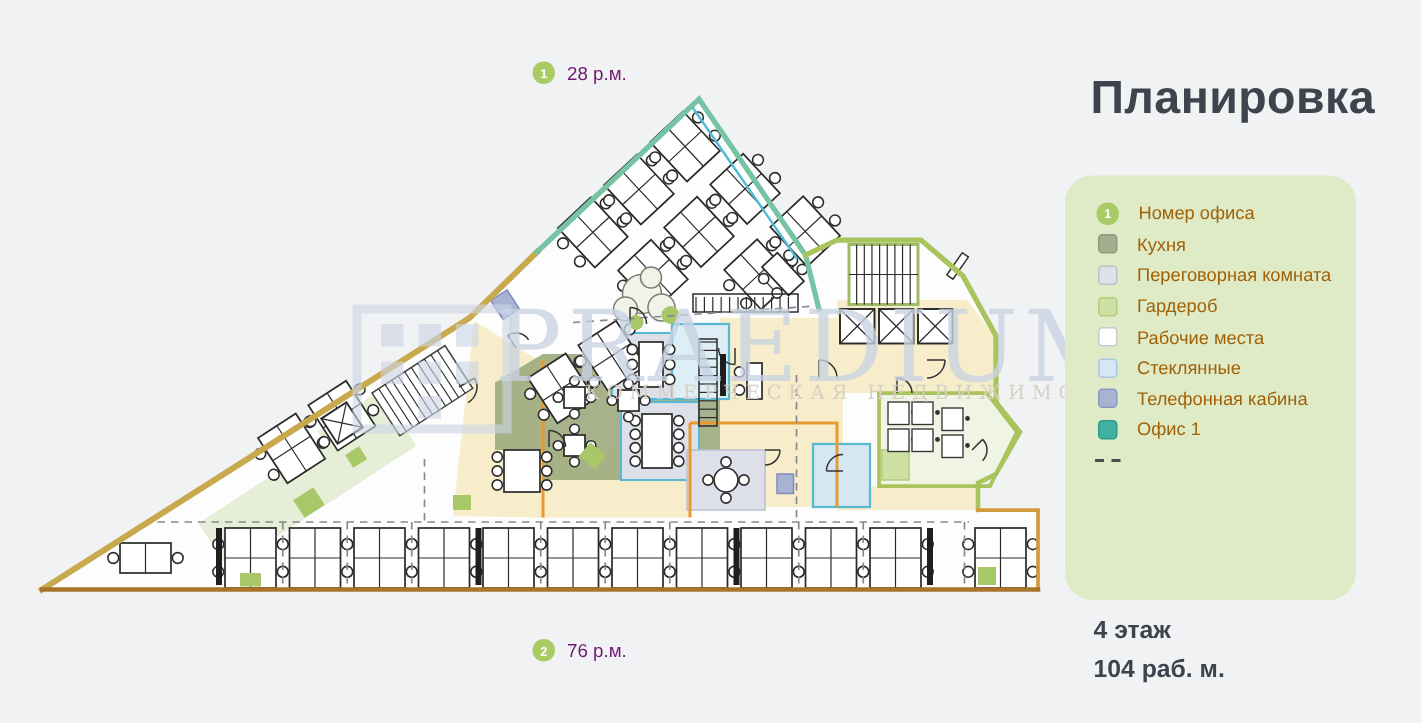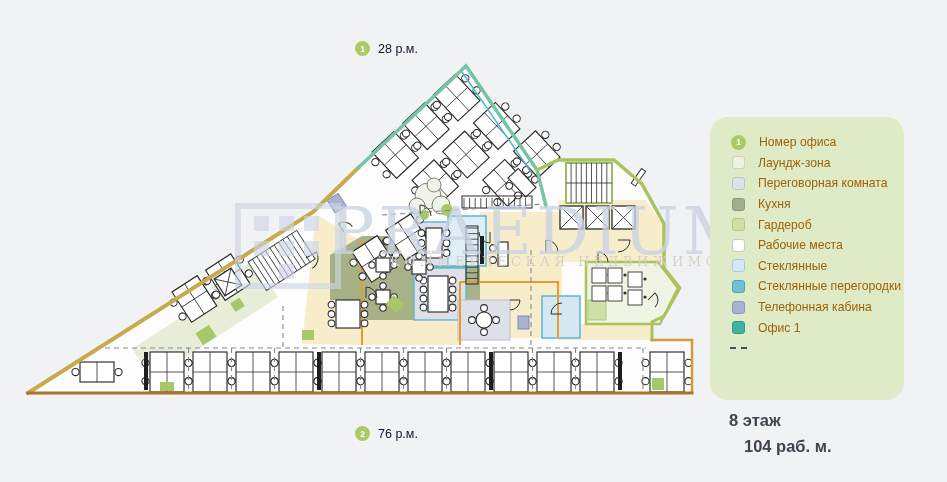--- a/index.html
+++ b/index.html
@@ -7,24 +7,24 @@
   .plan-svg{position:absolute;left:0;top:0;}
   .page-title{position:absolute;left:727px;top:47px;font-size:31px;font-weight:bold;color:#3d444d;letter-spacing:.3px;}
   .legend-panel{position:absolute;left:710px;top:117px;width:194px;height:283px;background:#dfeac6;border-radius:18px;box-sizing:border-box;padding:15px 10px 0 22px;}
   .legend-row{display:flex;align-items:center;height:20.6px;gap:13px;}
   .sw{width:13px;height:13px;border-radius:3px;flex:none;box-sizing:border-box;}
   .sw.badge{width:15px;height:15px;border-radius:50%;color:#fff;font-size:8.5px;font-weight:bold;display:flex;align-items:center;justify-content:center;margin-left:-1px;}
   .sw.dash{width:17px;height:0;border-radius:0;background:none!important;border:none;border-top:2.2px dashed #4a4f55;margin-left:-2px;}
   .legend-label{font-size:12.2px;color:#a16207;white-space:nowrap;}
   .footer{position:absolute;left:729px;top:411px;color:#3d444d;font-weight:bold;}
   .footer .floor{font-size:16.5px;}
-  .footer .wp{font-size:16.5px;margin-top:7px;margin-left:15px;}
+  .footer .wp{font-size:16.5px;margin-top:7px;}
   .marker{position:absolute;display:flex;align-items:center;gap:8px;}
   .marker .mbadge{width:15px;height:15px;border-radius:50%;color:#fff;font-size:8.5px;font-weight:bold;display:flex;align-items:center;justify-content:center;}
-  .marker .mlabel{font-size:12.5px;color:#0f172a;}
+  .marker .mlabel{font-size:12.5px;color:#701a75;}
   
   .dsk{fill:#fff;stroke:#2b2b2b;stroke-width:1.15;}
   .ln{stroke:#2b2b2b;stroke-width:.8;}
   .ch{fill:#fff;stroke:#2b2b2b;stroke-width:1.05;}
   .doorline{stroke:#333;stroke-width:1;fill:none;}
   .dashln{stroke:#85898e;stroke-width:1.1;fill:none;stroke-dasharray:5 4;}
 </style>
 </head>
 <body>
 
@@ -579,76 +579,69 @@
 
   <div class="marker" style="left:355px;top:41px;">
     <span class="mbadge" style="background:#a9cb66;">1</span>
     <span class="mlabel">28 р.м.</span>
   </div>
   <div class="marker" style="left:355px;top:426px;">
     <span class="mbadge" style="background:#a9cb66;">2</span>
     <span class="mlabel">76 р.м.</span>
   </div>
 
+  <div class="page-title">Планировка</div>
 
   <div class="legend-panel" id="legend">
     <div class="legend-row">
       <span class="sw badge" style="background: rgb(169, 203, 102);">1</span>
       <span class="legend-label">Номер офиса</span>
     </div>
 
-    <div class="legend-row">
-      <span class="sw" style="background: rgb(237, 242, 224); border: 1px solid rgb(203, 215, 175);"></span>
-      <span class="legend-label">Лаундж-зона</span>
+
+    <div class="legend-row">
+      <span class="sw" style="background: rgb(163, 173, 144); border: 1px solid rgb(142, 154, 122);"></span>
+      <span class="legend-label">Кухня</span>
     </div>
 
     <div class="legend-row">
       <span class="sw" style="background: rgb(223, 225, 233); border: 1px solid rgb(188, 192, 207);"></span>
       <span class="legend-label">Переговорная комната</span>
     </div>
 
     <div class="legend-row">
-      <span class="sw" style="background: rgb(163, 173, 144); border: 1px solid rgb(142, 154, 122);"></span>
-      <span class="legend-label">Кухня</span>
-    </div>
-
-    <div class="legend-row">
       <span class="sw" style="background: rgb(207, 224, 164); border: 1px solid rgb(178, 203, 125);"></span>
       <span class="legend-label">Гардероб</span>
     </div>
 
     <div class="legend-row">
       <span class="sw" style="background: rgb(255, 255, 255); border: 1px solid rgb(198, 204, 210);"></span>
       <span class="legend-label">Рабочие места</span>
     </div>
 
     <div class="legend-row">
       <span class="sw" style="background: rgb(213, 231, 243); border: 1px solid rgb(169, 200, 222);"></span>
       <span class="legend-label">Стеклянные</span>
     </div>
 
 
-    <div class="legend-row">
-      <span class="sw" style="background: rgb(113, 192, 216); border: 1px solid rgb(75, 166, 193);"></span>
-      <span class="legend-label">Стеклянные перегородки</span>
-    </div>
 
     <div class="legend-row">
       <span class="sw" style="background: rgb(168, 179, 211); border: 1px solid rgb(139, 151, 191);"></span>
       <span class="legend-label">Телефонная кабина</span>
     </div>
 
     <div class="legend-row">
       <span class="sw" style="background: rgb(66, 178, 160); border: 1px solid rgb(47, 156, 139);"></span>
       <span class="legend-label">Офис 1</span>
     </div>
 
 
     <div class="legend-row">
       <span class="sw dash"></span>
     </div>
   </div>
 
   <div class="footer">
-    <div class="floor">8 этаж</div>
+    <div class="floor">4 этаж</div>
     <div class="wp">104 раб. м.</div>
   </div>
 </div>
 
 </body></html>

